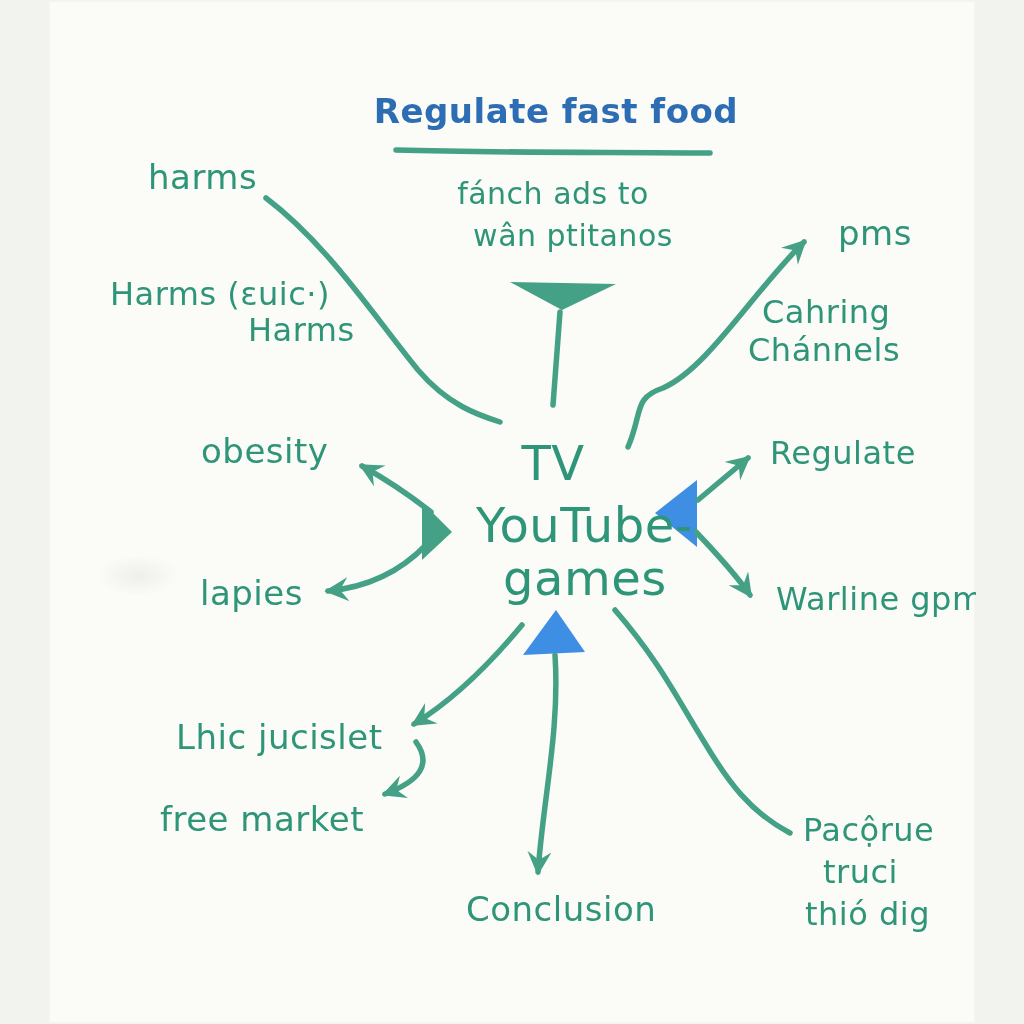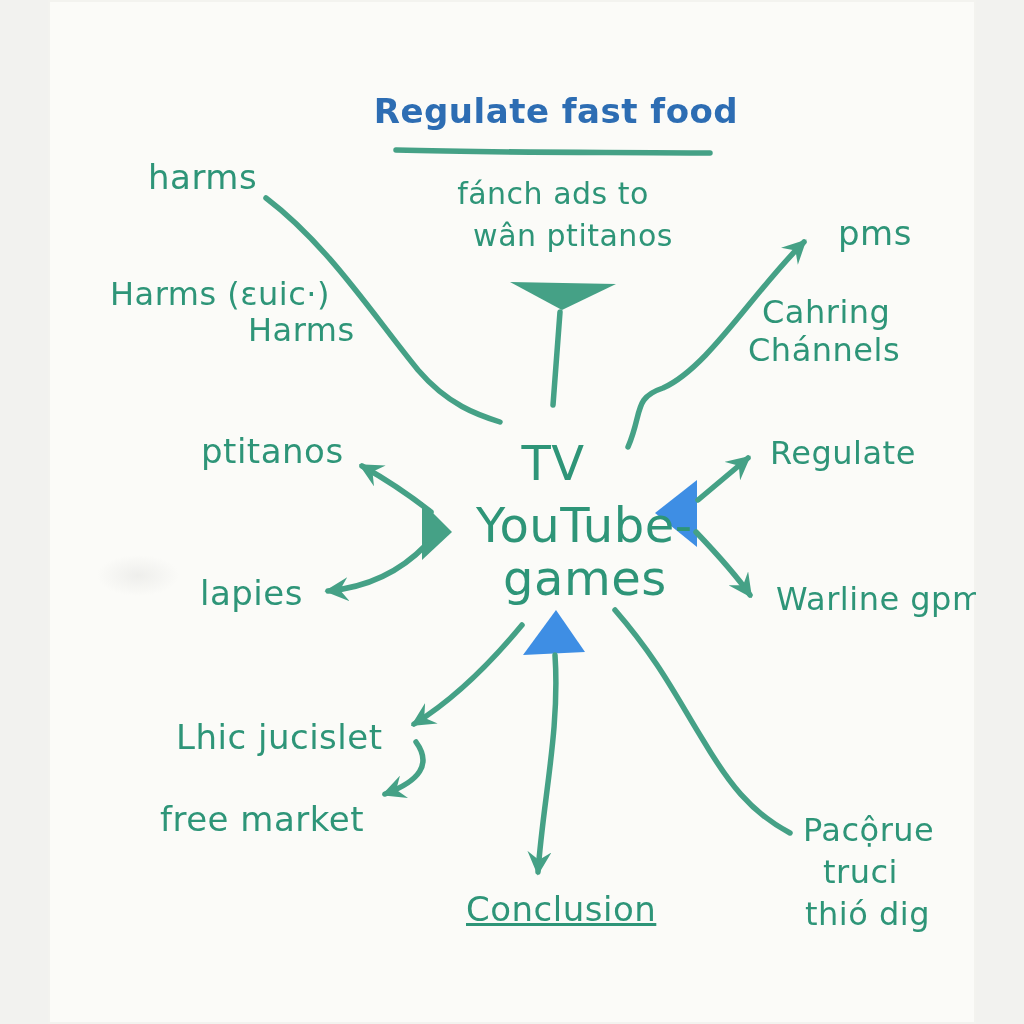--- a/index.html
+++ b/index.html
@@ -86,32 +86,32 @@
   <div class="label sz30 ctr" style="left:350px;top:220px;width:350px;">wân ptitanos</div>
 
   <div class="label sz34" style="left:100px;top:160px;">harms</div>
   <div class="label sz32" style="left:62px;top:278px;">Harms (εuic·)</div>
   <div class="label sz32" style="left:200px;top:314px;">Harms</div>
 
   <div class="label sz34" style="left:790px;top:216px;">pms</div>
   <div class="label sz31 sz32" style="left:714px;top:296px;">Cahring</div>
   <div class="label sz32" style="left:700px;top:334px;">Chánnels</div>
 
-  <div class="label sz34" style="left:153px;top:434px;">ptitanos</div>
+  <div class="label sz34" style="left:153px;top:434px;">obesity</div>
 
   <div class="label sz36 ctr" style="left:430px;top:438px;width:150px;">TV</div>
   <div class="label sz36" style="left:428px;top:500px;">YouTube-</div>
   <div class="label sz36" style="left:455px;top:553px;">games</div>
 
   <div class="label sz32" style="left:722px;top:437px;">Regulate</div>
 
   <div class="label sz34" style="left:152px;top:576px;">lapies</div>
   <div class="label sz32" style="left:728px;top:583px;">Warline gpm</div>
 
   <div class="label sz34" style="left:128px;top:720px;">Lhic jucislet</div>
   <div class="label sz34" style="left:112px;top:802px;">free market</div>
 
   <div class="label sz32" style="left:755px;top:814px;">Pacộrue</div>
   <div class="label sz32" style="left:775px;top:856px;">truci</div>
   <div class="label sz32" style="left:757px;top:898px;">thió dig</div>
 
-  <div class="label sz34" style="left:418px;top:892px;text-decoration:underline;">Conclusion</div>
+  <div class="label sz34" style="left:418px;top:892px;">Conclusion</div>
 </div>
 
 </body></html>

